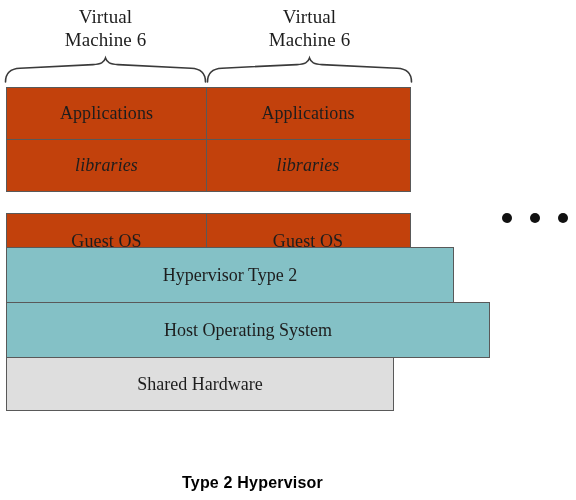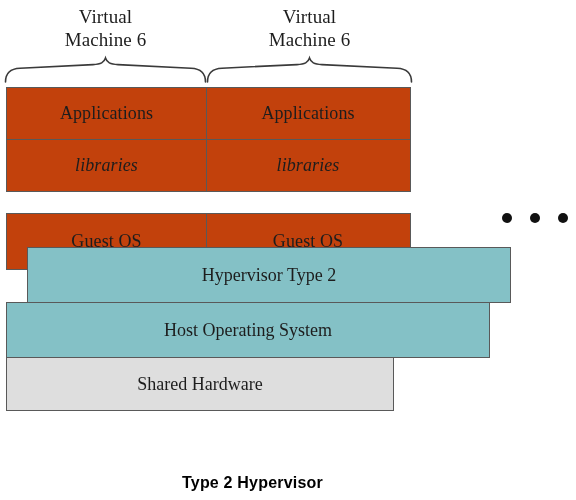--- a/index.html
+++ b/index.html
@@ -79,21 +79,21 @@
   #row-libraries    { left: 6px; top: 139px; width: 405px; height: 53px; padding: 0; font-style: italic; }
   #row-guestos      { left: 6px; top: 191px; width: 405px; height: 57px; padding: 0; margin-top: 22px; }
 
   #row-applications .cell.left,
   #row-libraries .cell.left,
   #row-guestos .cell.left { width: 199px; }
   #row-applications .cell.right,
   #row-libraries .cell.right,
   #row-guestos .cell.right { width: 203px; }
 
-  #row-hypervisor { left: 6px; top: 247px; width: 484px; height: 56px; margin-left: 21px; }
+  #row-hypervisor { left: 6px; top: 247px; width: 448px; height: 56px; }
   #row-hostos     { left: 6px; top: 302px; width: 484px; height: 56px; }
   #row-hardware   { left: 6px; top: 357px; width: 388px; height: 54px; }
 
   
   #ellipsis {
     position: absolute;
     left: 501px;
     top: 213px;
     width: 71px;
     height: 12px;

